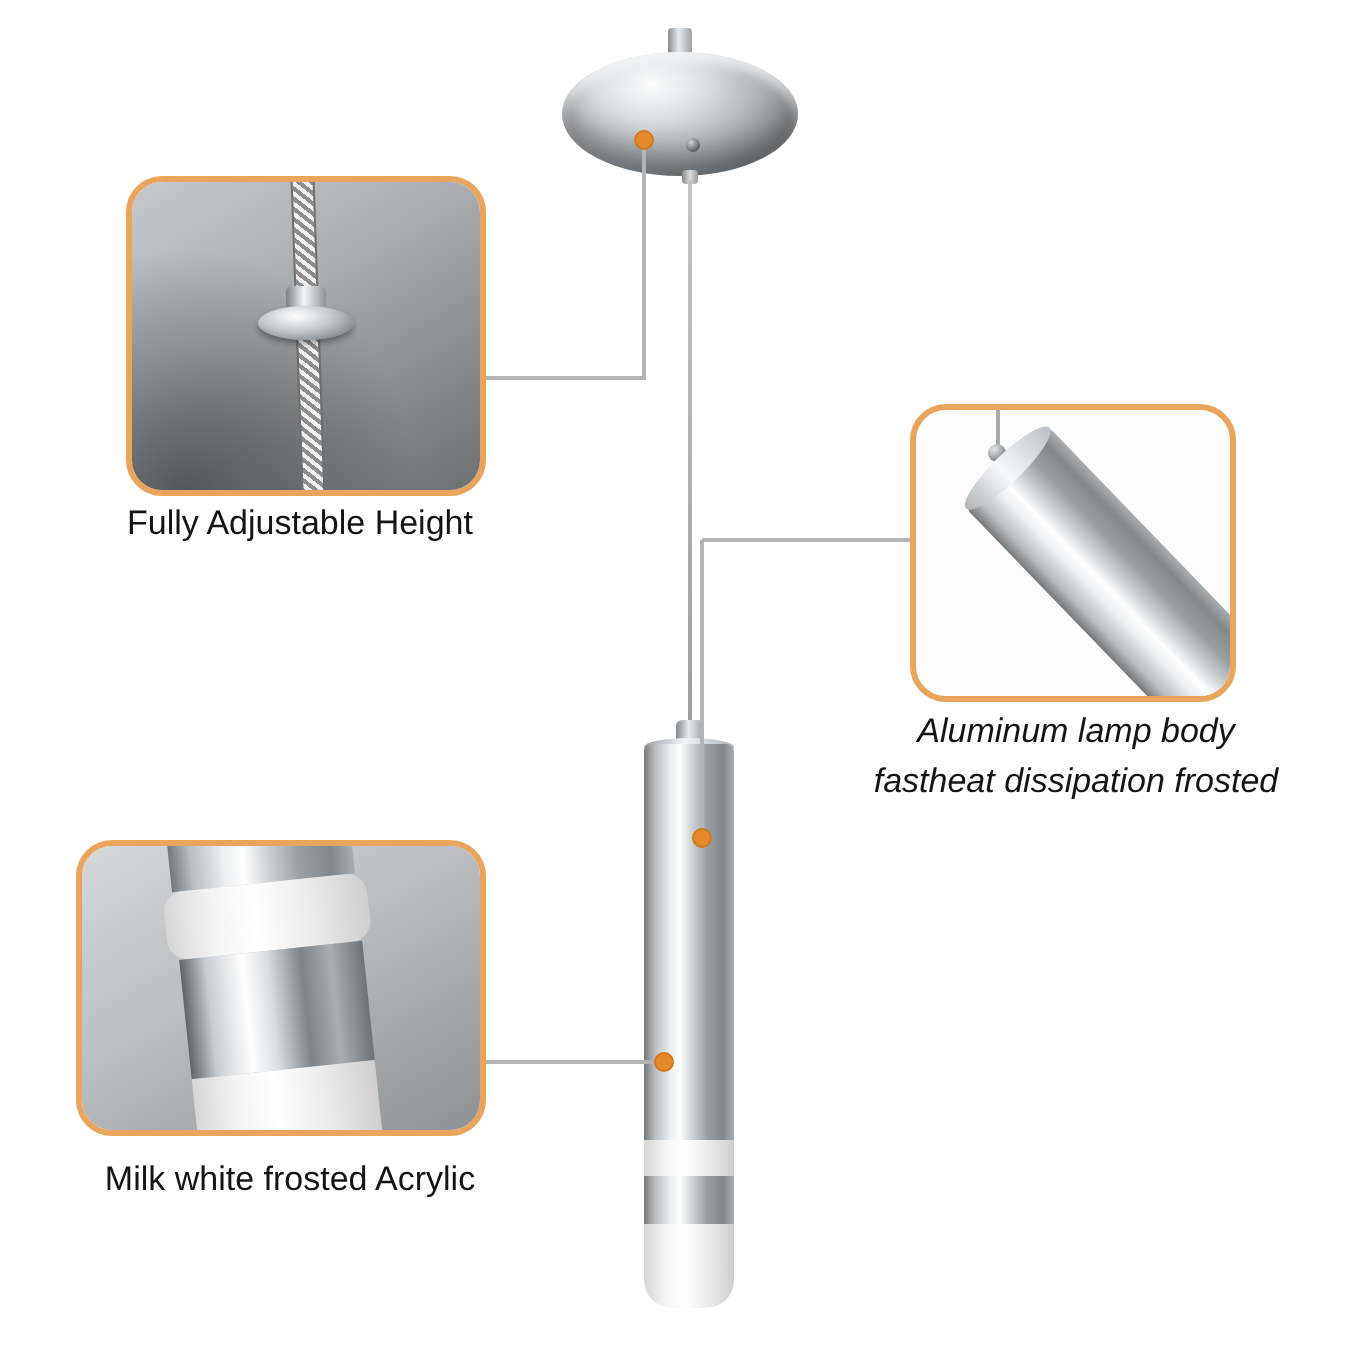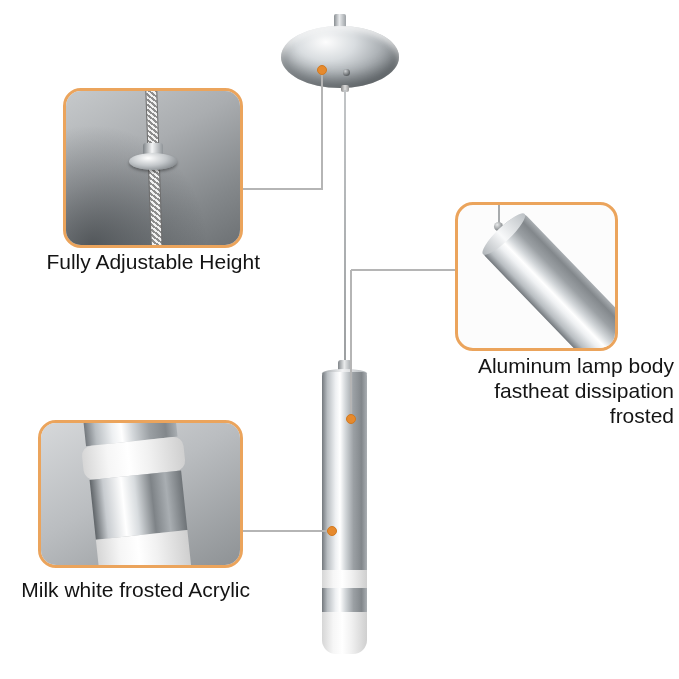--- a/index.html
+++ b/index.html
@@ -22,27 +22,27 @@
     background:#f4f4f4;
   }
   #callout-adjustable{left:63px;top:88px;width:174px;height:154px;}
   #callout-aluminum{left:455px;top:202px;width:157px;height:143px;background:#fcfcfc;}
   #callout-acrylic{left:38px;top:420px;width:199px;height:142px;}
 
   
   .caption{
     position:absolute;
     color:#141414;
-    font-size:21px;
+    font-size:17px;
     line-height:25px;
-    text-align:right;
+    text-align:center;
   }
   #caption-adjustable{left:40px;top:249px;width:220px;}
-  #caption-aluminum{left:434px;top:353px;width:240px;}
-  #caption-acrylic{left:10px;top:577px;width:240px;}
+  #caption-aluminum{left:418px;top:353px;width:240px;font-style:italic;}
+  #caption-acrylic{left:25px;top:577px;width:240px;}
 
   
   .line{position:absolute;background:#b5b5b5;}
   .dot{
     position:absolute;width:10px;height:10px;border-radius:50%;
     background:#E68A2E;border:1px solid #d2791f;box-sizing:border-box;
     z-index:6;
   }
 
   

